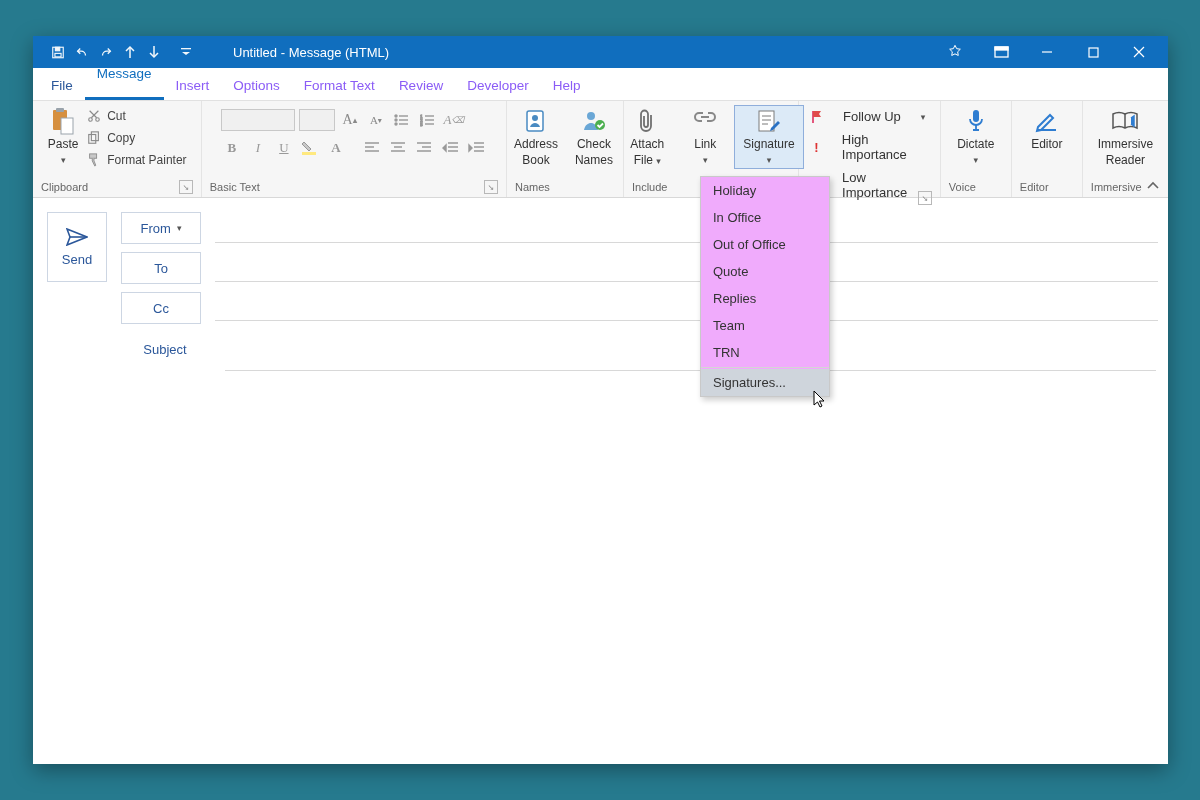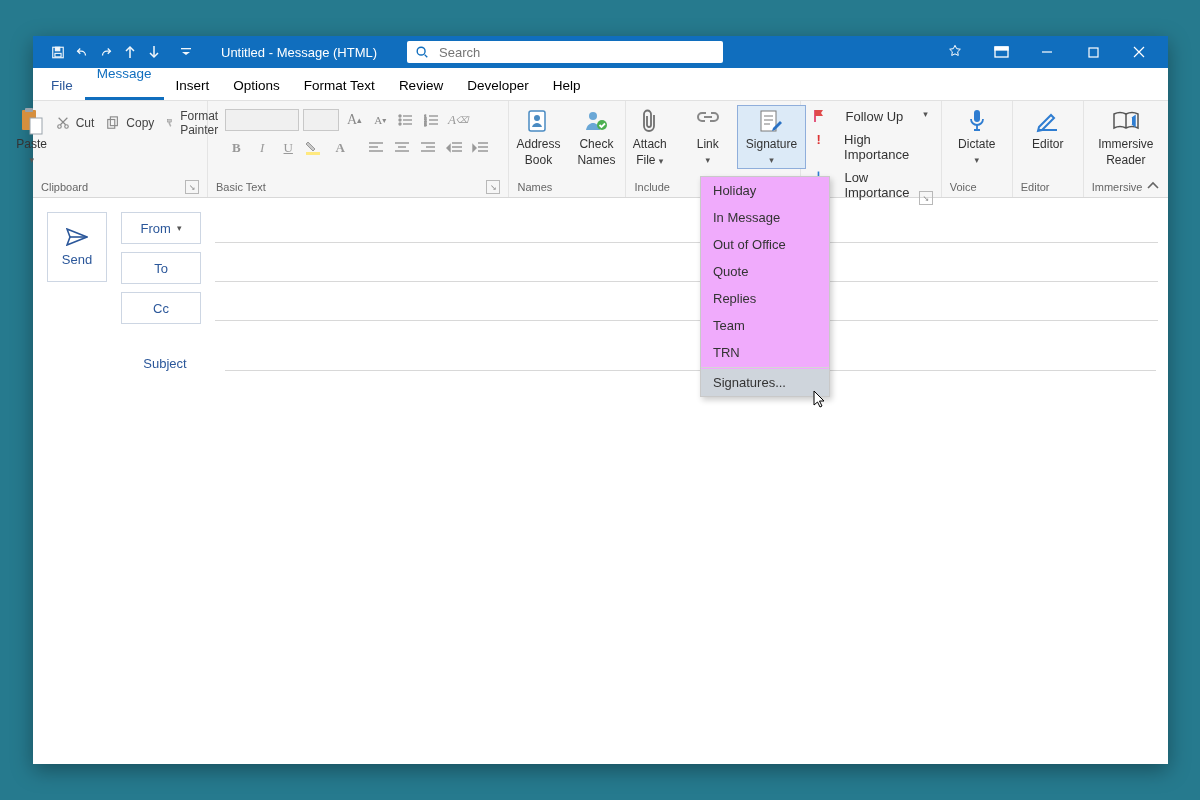--- a/index.html
+++ b/index.html
@@ -1,51 +1,51 @@
 <!DOCTYPE html>
 <html><head>
 <meta charset="utf-8">
 <style>
 html,body{margin:0;padding:0;font-family:"Segoe UI",Arial,sans-serif;font-size:13px;background:#267a8e;overflow:hidden;width:1200px;height:800px}
 .window{position:absolute;left:33px;top:36px;width:1135px;height:728px;background:#fff;box-shadow:0 6px 20px rgba(0,0,0,.35)}
 .titlebar{height:32px;background:#106ebe;display:flex;align-items:center;color:#fff}
 .tb-left{display:flex;align-items:center;gap:10px;padding-left:18px}
 .tb-icon{width:14px;height:14px;display:inline-flex;align-items:center;justify-content:center;opacity:.95}
-.tb-title{margin-left:28px;font-size:13px;white-space:nowrap}
+.tb-title{margin-left:40px;font-size:13px;white-space:nowrap}
 .searchbox{margin-left:30px;width:300px;height:22px;background:#fff;border-radius:2px;display:flex;align-items:center;padding:0 8px;gap:8px;color:#106ebe}
 .searchbox input{border:none;outline:none;font-size:13px;flex:1;color:#106ebe;background:transparent}
 .tb-right{margin-left:auto;display:flex;align-items:center;padding-right:6px}
 .tb-btn{width:46px;height:32px;display:flex;align-items:center;justify-content:center;color:#fff}
 .menubar{height:32px;display:flex;align-items:flex-end;padding:0 6px;border-bottom:1px solid #e1e1e1}
-.menu-item{padding:6px 12px 7px;font-size:13.5px;color:#000000;cursor:pointer}
+.menu-item{padding:6px 12px 7px;font-size:13.5px;color:#8b5cf6;cursor:pointer}
 .menu-item.file{color:#2b579a}
 .menu-item.active{color:#106ebe;border-bottom:3px solid #106ebe;padding-bottom:16px}
 .ribbon{height:96px;background:#f6f6f6;border-bottom:1px solid #d8d8d8;display:flex;position:relative}
 .group{display:flex;flex-direction:column;align-items:center;border-right:1px solid #e4e4e4;padding:4px 8px 0}
 .group-body{flex:1;display:flex;align-items:flex-start}
 .group-label{font-size:11px;color:#666;padding:2px 0 4px;position:relative;width:100%;text-align:left}
 .group-label .launcher{position:absolute;right:0;bottom:3px;width:12px;height:12px;border:1px solid #b8b8b8;font-size:8px;color:#888;display:flex;align-items:center;justify-content:center}
 .bigbtn{display:flex;flex-direction:column;align-items:center;justify-content:flex-end;padding:2px 6px;font-size:12px;color:#333;text-align:center;line-height:14px;min-width:46px;gap:2px;cursor:pointer}
 .bigbtn .ico{width:28px;height:28px;display:flex;align-items:center;justify-content:center}
 .bigbtn.active{background:#dceaf7;border:1px solid #8faedb;padding:1px 8px}
 .smalltxt{font-size:12px;color:#444;display:flex;align-items:center;gap:6px;padding:2px 4px;cursor:pointer}
 .paste-col{display:flex;flex-direction:column;align-items:center;gap:0;width:40px}
-.clip-col{display:flex;gap:4px;padding-top:2px}
+.clip-col{display:flex;flex-direction:column;gap:4px;padding-top:2px}
 .font-box{width:72px;height:20px;background:#f0f0f0;border:1px solid #c8c8c8}
 .size-box{width:34px;height:20px;background:#f0f0f0;border:1px solid #c8c8c8}
 .row{display:flex;align-items:center;gap:4px}
 .icobtn{width:22px;height:22px;display:flex;align-items:center;justify-content:center;color:#8a8a8a;font-family:"Times New Roman",serif;cursor:pointer}
-.toggle{display:flex;align-items:flex-start;gap:20px;font-size:13px;color:#333;padding:2px 4px;cursor:pointer}
+.toggle{display:flex;align-items:center;gap:20px;font-size:13px;color:#333;padding:2px 4px;cursor:pointer}
 .compose{padding:14px 10px 10px 14px;display:flex;gap:14px}
 .send-btn{width:58px;height:68px;border:1px solid #cdd6e3;background:#fff;display:flex;flex-direction:column;align-items:center;justify-content:center;gap:6px;color:#2b579a;font-size:13px;cursor:pointer}
 .addr-col{display:flex;flex-direction:column;gap:8px}
 .addr-btn{width:78px;height:30px;border:1px solid #cdd6e3;background:#fff;display:flex;align-items:center;justify-content:center;gap:6px;color:#2b579a;font-size:13px;cursor:pointer}
 .field-col{flex:1;display:flex;flex-direction:column;gap:8px}
 .field{height:30px;border-bottom:1px solid #d8d8d8}
-.subject-row{display:flex;align-items:flex-end;margin-top:8px}
+.subject-row{display:flex;align-items:flex-start;margin-top:8px}
 .subject-label{width:120px;text-align:center;color:#2b579a;font-size:13px}
 .subject-input{flex:1;height:26px;border:none;border-bottom:1px solid #d8d8d8;outline:none;font-size:13px;margin-right:12px}
 .dropdown{position:absolute;left:667px;top:140px;width:128px;background:#f0abfc;border:1px solid #c9c9c9;box-shadow:2px 3px 6px rgba(0,0,0,.2);z-index:20}
 .dd-item{padding:6px 12px;font-size:13px;color:#333;cursor:pointer}
 .dd-item.sel{background:#cfd5dc}
 .dd-sep{height:1px;background:#d5d5d5;margin:1px 0}
 .cursor-ptr{position:absolute;left:780px;top:354px;z-index:30;pointer-events:none}
 .collapse{position:absolute;right:8px;bottom:6px;color:#666}
 .caret{font-size:9px;color:#555}
 svg{display:block}
@@ -89,27 +89,20 @@
           </svg>
       </span>
       <span class="tb-icon" style="margin-left:8px">
         <svg width="10" height="10" viewBox="0 0 10 10" fill="#fff">
             <rect x="0" y="1" width="10" height="1.3"></rect>
             <path d="M1 5l4 3 4-3z"></path>
           </svg>
       </span>
     </div>
     <div class="tb-title">Untitled  -  Message (HTML)</div>
-    <div class="searchbox">
-      <svg width="14" height="14" viewBox="0 0 16 16" fill="none" stroke="#106ebe" stroke-width="1.6">
-          <circle cx="7" cy="7" r="4.5"></circle>
-          <path d="M11 11l3 3"></path>
-        </svg>
-      <input placeholder="Search" style="">
-    </div>
     <div class="tb-right">
       <div class="tb-btn">
         <svg width="16" height="16" viewBox="0 0 24 24" fill="none" stroke="#fff" stroke-width="1.5">
             <path d="M12 2l2.5 5 5.5.8-4 3.9.9 5.5L12 14.8 7.1 17.2 8 11.7 4 7.8l5.5-.8z"></path>
           </svg>
       </div>
       <div class="tb-btn">
         <svg width="15" height="12" viewBox="0 0 15 12" fill="none" stroke="#fff" stroke-width="1.3">
             <rect x="1" y="1" width="13" height="10"></rect>
             <rect x="1" y="1" width="13" height="3" fill="#fff"></rect>
@@ -434,21 +427,21 @@
     </div>
   </div>
   <div class="subject-row">
     <div style="width:72px"></div>
     <div class="subject-label">Subject</div>
     <input class="subject-input" style="">
   </div>
 
   <div class="dropdown">
     <div class="dd-item">Holiday</div>
-    <div class="dd-item">In Message</div>
+    <div class="dd-item">In Office</div>
     <div class="dd-item">Out of Office</div>
     <div class="dd-item">Quote</div>
     <div class="dd-item">Replies</div>
     <div class="dd-item">Team</div>
     <div class="dd-item">TRN</div>
     <div class="dd-sep"></div>
     <div class="dd-item sel"><span style="">Signatures...</span></div>
   </div>
 
   <svg class="cursor-ptr" width="14" height="18" viewBox="0 0 14 18">

